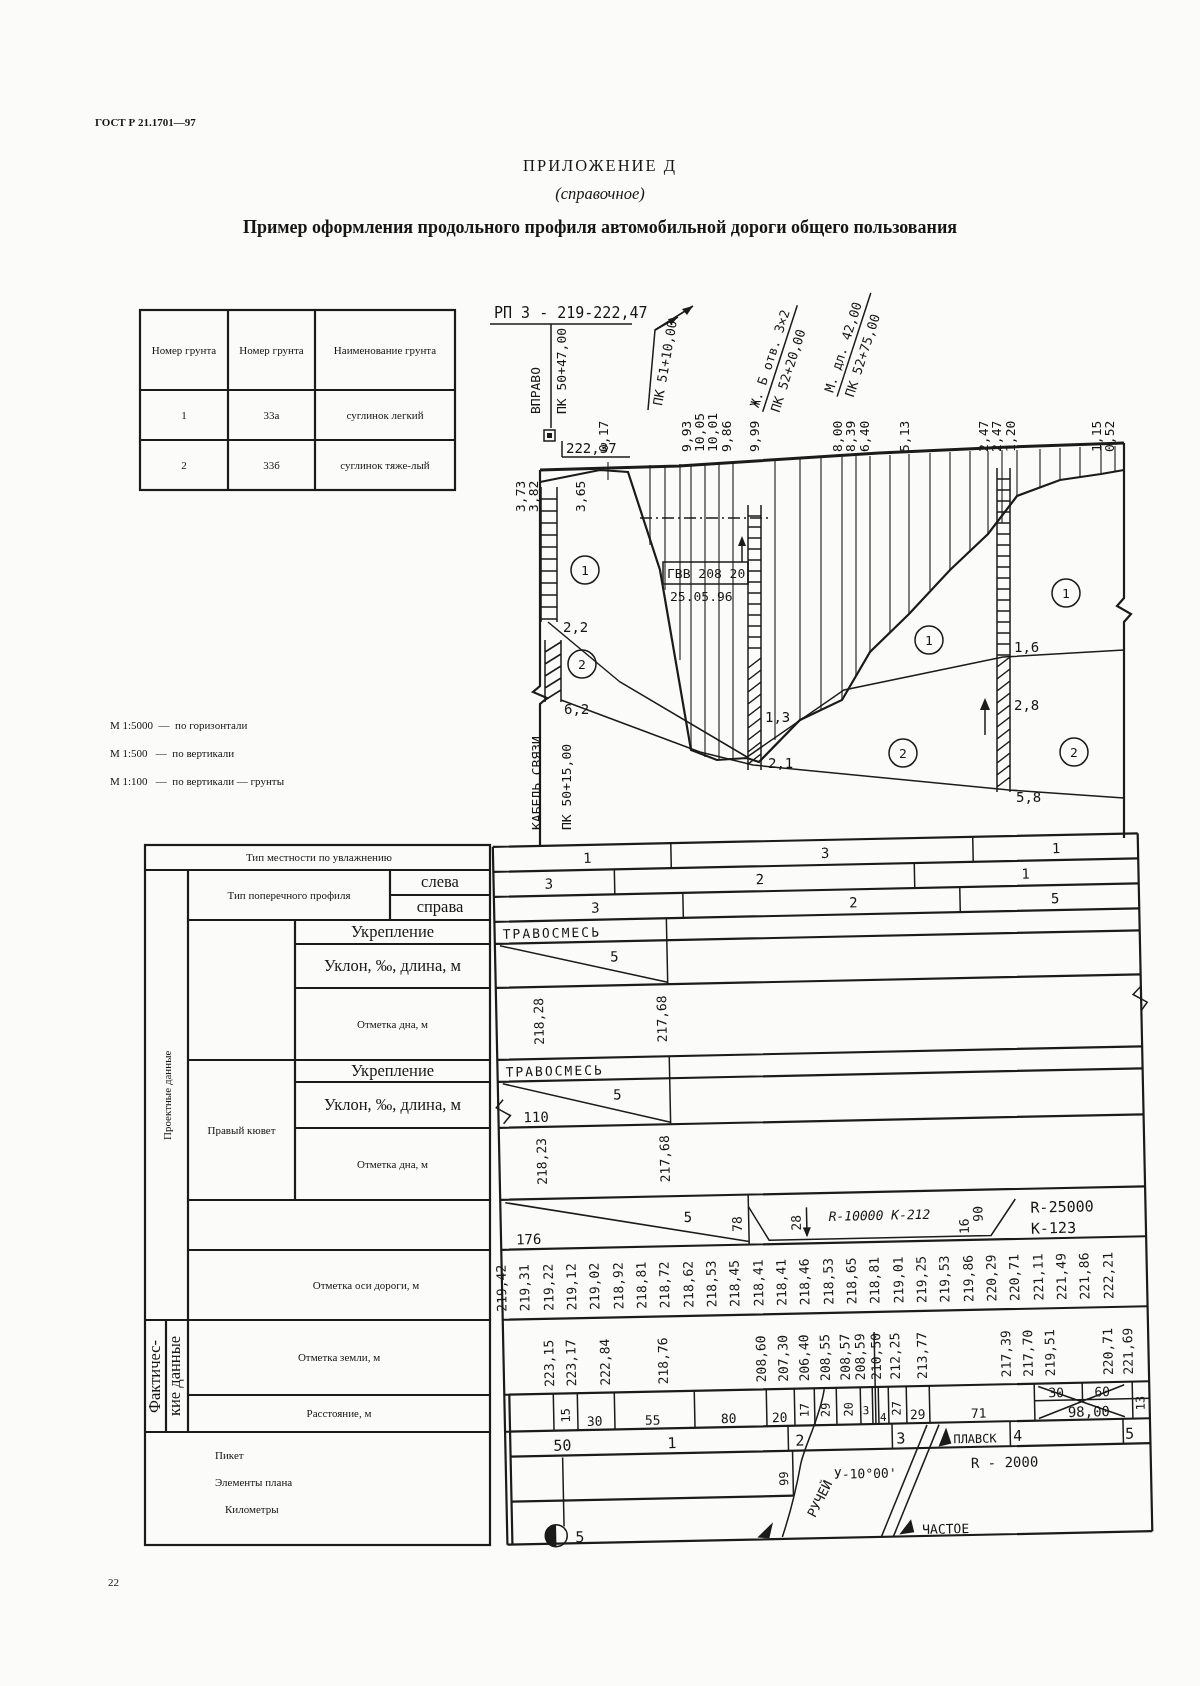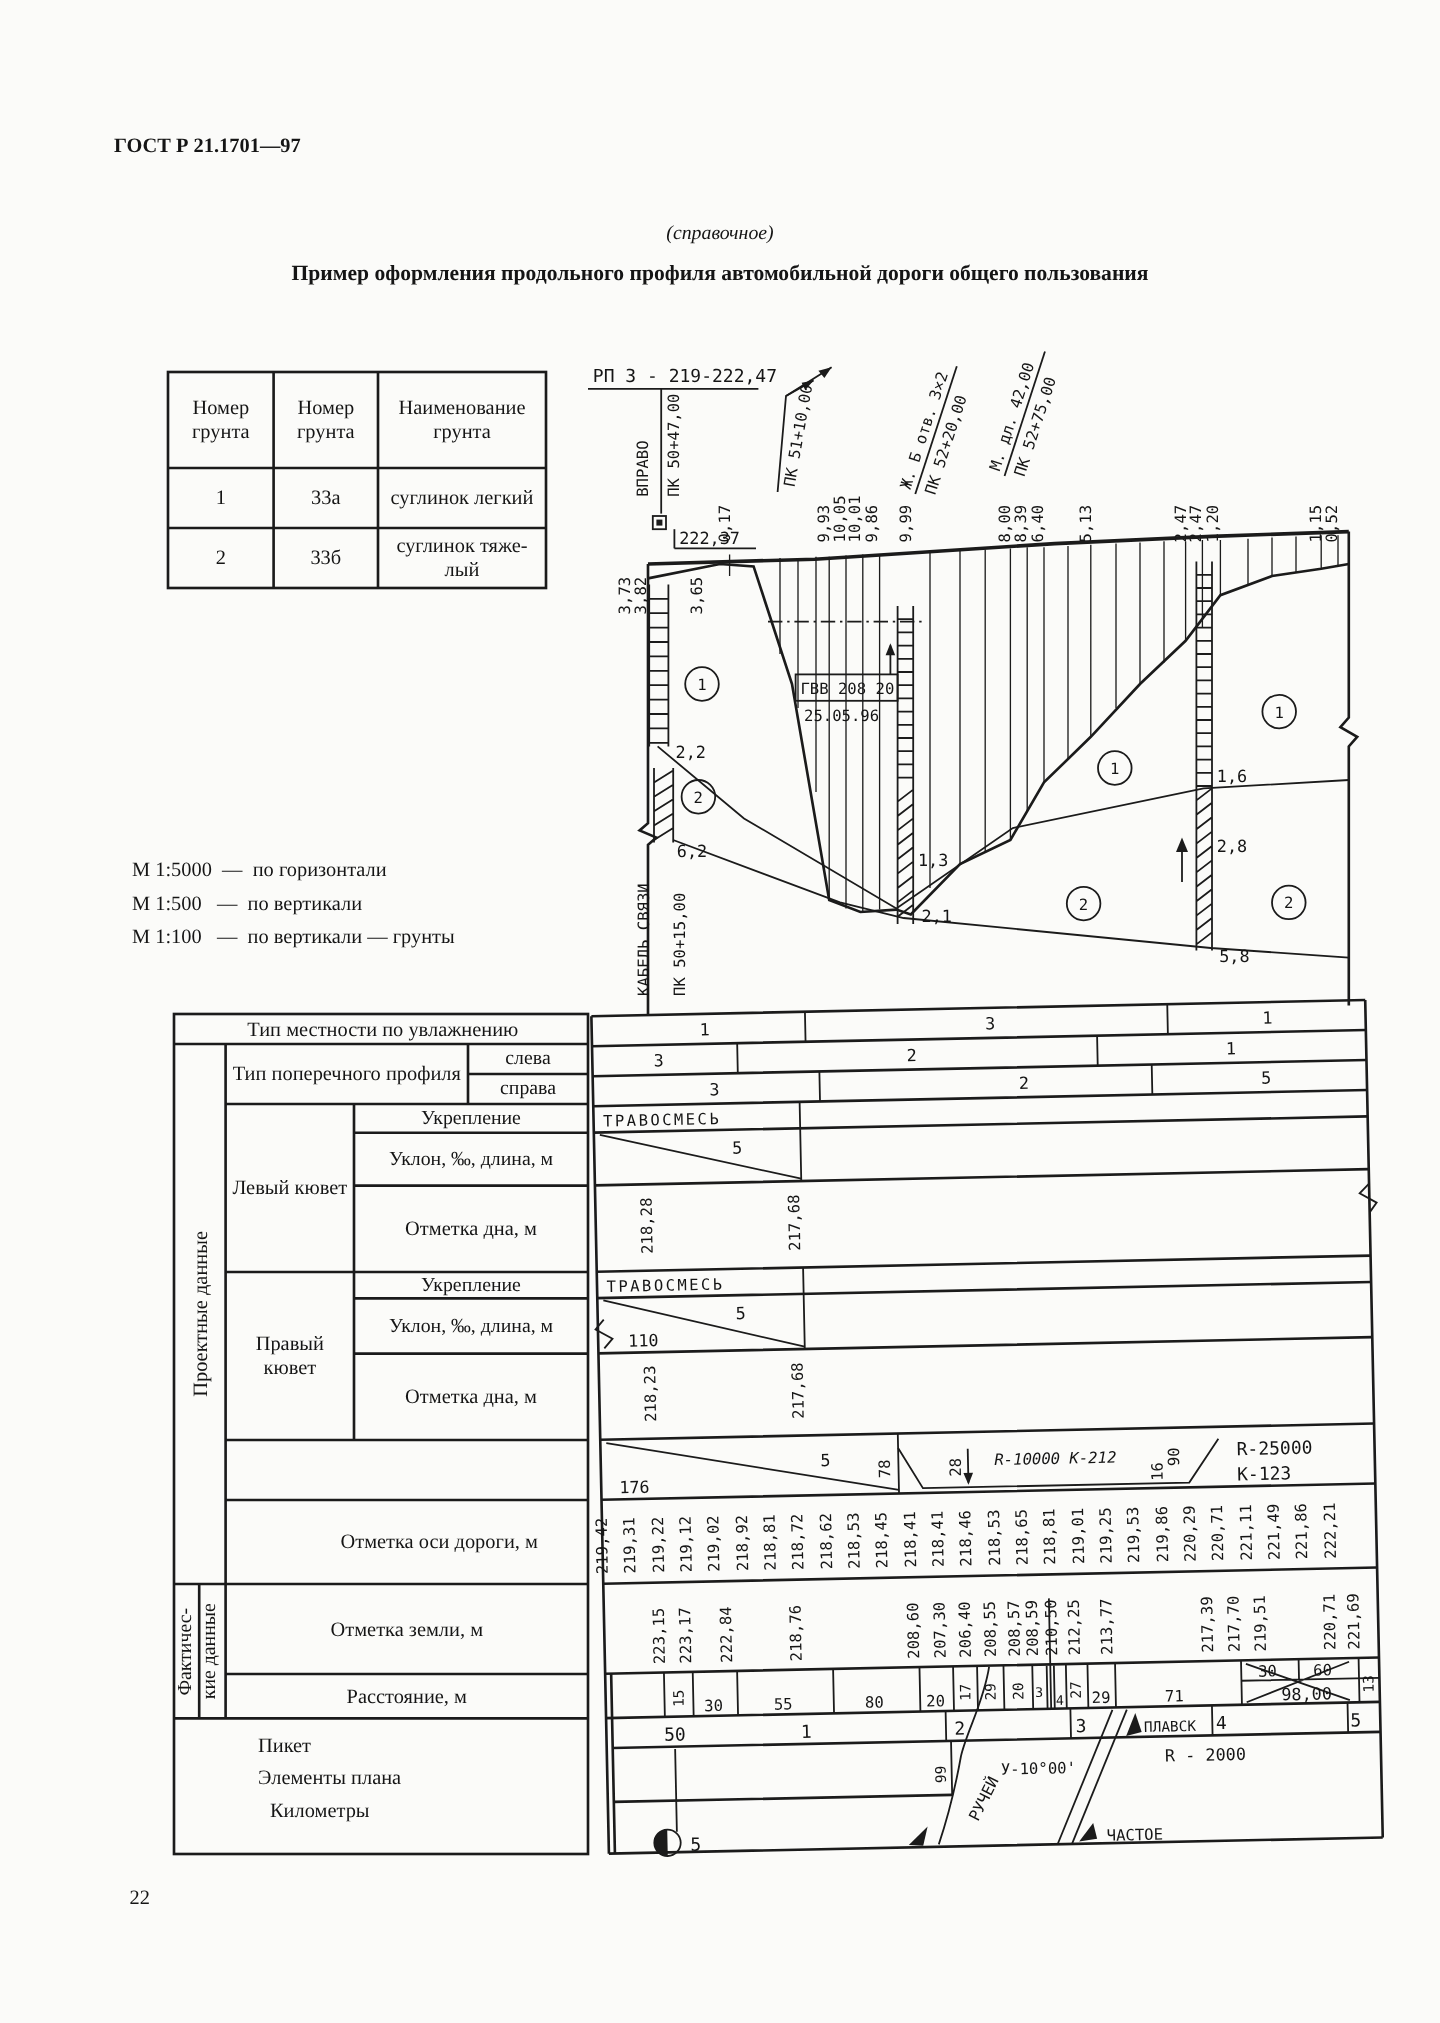--- a/index.html
+++ b/index.html
@@ -3,37 +3,38 @@
 <meta charset="utf-8">
 <style>
   html,body{margin:0;padding:0;background:#e8e8e4;}
   #page{position:relative;width:1200px;height:1686px;background:#fbfbf9;color:#151515;overflow:hidden;
         font-family:"Liberation Serif",serif;}
   .abs{position:absolute;}
   .cell{position:absolute;display:flex;align-items:center;justify-content:center;text-align:center;
         font-family:"Liberation Serif",serif;color:#151515;line-height:1.15;}
   .cell.left{justify-content:flex-start;text-align:left;}
   .vtext{writing-mode:vertical-rl;transform:rotate(180deg);}
-  .serif17{font-size:17px;}
+  .serif17{font-size:11px;}
   .serif16{font-size:16.5px;}
   .bold{font-weight:bold;}
   .ital{font-style:italic;}
   svg{position:absolute;left:0;top:0;}
   svg line, svg path, svg polyline, svg rect, svg circle{stroke:#1b1b1b;fill:none;}
   .s3{stroke-width:3;} .s2{stroke-width:2.2;} .s1{stroke-width:1.5;} .s0{stroke-width:1.1;}
   svg text{fill:#151515;font-family:"DejaVu Sans Mono",monospace;stroke:none;}
   .t15{font-size:15px;} .t14{font-size:14px;} .t13{font-size:13px;} .t12{font-size:12px;} .t11{font-size:11px;}
   .fil{fill:#1b1b1b;stroke:none;}
 </style>
 </head>
 <body>
 
 <div id="page">
 
   <div class="cell left bold serif17 abs" style="left:95px;top:110px;width:300px;height:24px;">ГОСТ Р 21.1701—97</div>
+  <div class="cell serif16 abs" style="left:400px;top:155px;width:400px;height:22px;letter-spacing:2px;">ПРИЛОЖЕНИЕ Д</div>
   <div class="cell serif16 ital abs" style="left:400px;top:183px;width:400px;height:22px;">(справочное)</div>
   <div class="cell bold abs" style="left:100px;top:214px;width:1000px;height:26px;font-size:18px;">Пример оформления продольного профиля автомобильной дороги общего пользования</div>
   <div class="cell left serif17 abs" style="left:108px;top:1570px;width:80px;height:24px;">22</div>
 
   <div class="cell left serif17 abs" style="left:110px;top:713px;width:380px;height:24px;white-space:pre;">М 1:5000  —  по горизонтали</div>
   <div class="cell left serif17 abs" style="left:110px;top:741px;width:380px;height:24px;white-space:pre;">М 1:500   —  по вертикали</div>
   <div class="cell left serif17 abs" style="left:110px;top:769px;width:380px;height:24px;white-space:pre;">М 1:100   —  по вертикали — грунты</div>
 
   <div class="cell serif17 abs" style="left:142px;top:312px;width:84px;height:76px;">Номер грунта</div>
   <div class="cell serif17 abs" style="left:230px;top:312px;width:83px;height:76px;">Номер грунта</div>
@@ -43,21 +44,20 @@
   <div class="cell serif17 abs" style="left:317px;top:392px;width:136px;height:46px;">суглинок легкий</div>
   <div class="cell serif17 abs" style="left:142px;top:442px;width:84px;height:46px;">2</div>
   <div class="cell serif17 abs" style="left:230px;top:442px;width:83px;height:46px;">33б</div>
   <div class="cell serif17 abs" style="left:317px;top:442px;width:136px;height:46px;">суглинок тяже-лый</div>
 
   <div class="cell serif17 abs" style="left:150px;top:845px;width:338px;height:25px;">Тип местности по увлажнению</div>
   <div class="cell serif17 abs" style="left:190px;top:870px;width:198px;height:50px;text-align:center;">Тип поперечного профиля</div>
   <div class="cell serif16 abs" style="left:392px;top:870px;width:96px;height:25px;">слева</div>
   <div class="cell serif16 abs" style="left:392px;top:895px;width:96px;height:25px;">справа</div>
   <div class="cell vtext serif17 abs" style="left:147px;top:872px;width:40px;height:446px;">Проектные данные</div>
-  <div class="cell serif17 abs" style="left:190px;top:920px;width:103px;height:140px;">Левый кювет</div>
   <div class="cell serif16 abs" style="left:297px;top:920px;width:191px;height:24px;">Укрепление</div>
   <div class="cell serif16 abs" style="left:297px;top:944px;width:191px;height:44px;">Уклон, ‰, длина, м</div>
   <div class="cell serif17 abs" style="left:297px;top:988px;width:191px;height:72px;">Отметка дна, м</div>
   <div class="cell serif17 abs" style="left:190px;top:1060px;width:103px;height:140px;">Правый кювет</div>
   <div class="cell serif16 abs" style="left:297px;top:1060px;width:191px;height:22px;">Укрепление</div>
   <div class="cell serif16 abs" style="left:297px;top:1082px;width:191px;height:46px;">Уклон, ‰, длина, м</div>
   <div class="cell serif17 abs" style="left:297px;top:1128px;width:191px;height:72px;">Отметка дна, м</div>
   <div class="cell serif17 abs" style="left:190px;top:1250px;width:298px;height:70px;margin-left:27px;">Отметка оси дороги, м</div>
   <div class="cell vtext serif16 abs" style="left:144px;top:1322px;width:22px;height:108px;">Фактичес-</div>
   <div class="cell vtext serif16 abs" style="left:164px;top:1322px;width:22px;height:108px;">кие данные</div>

